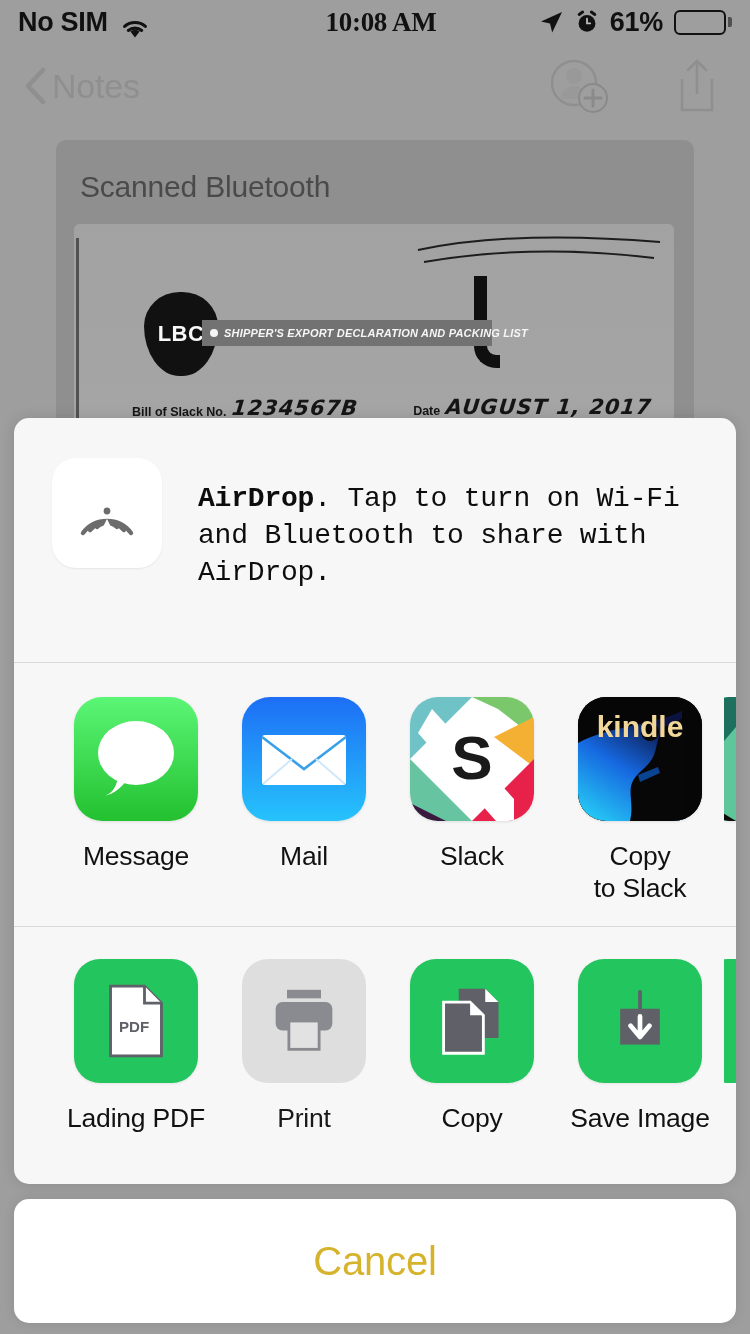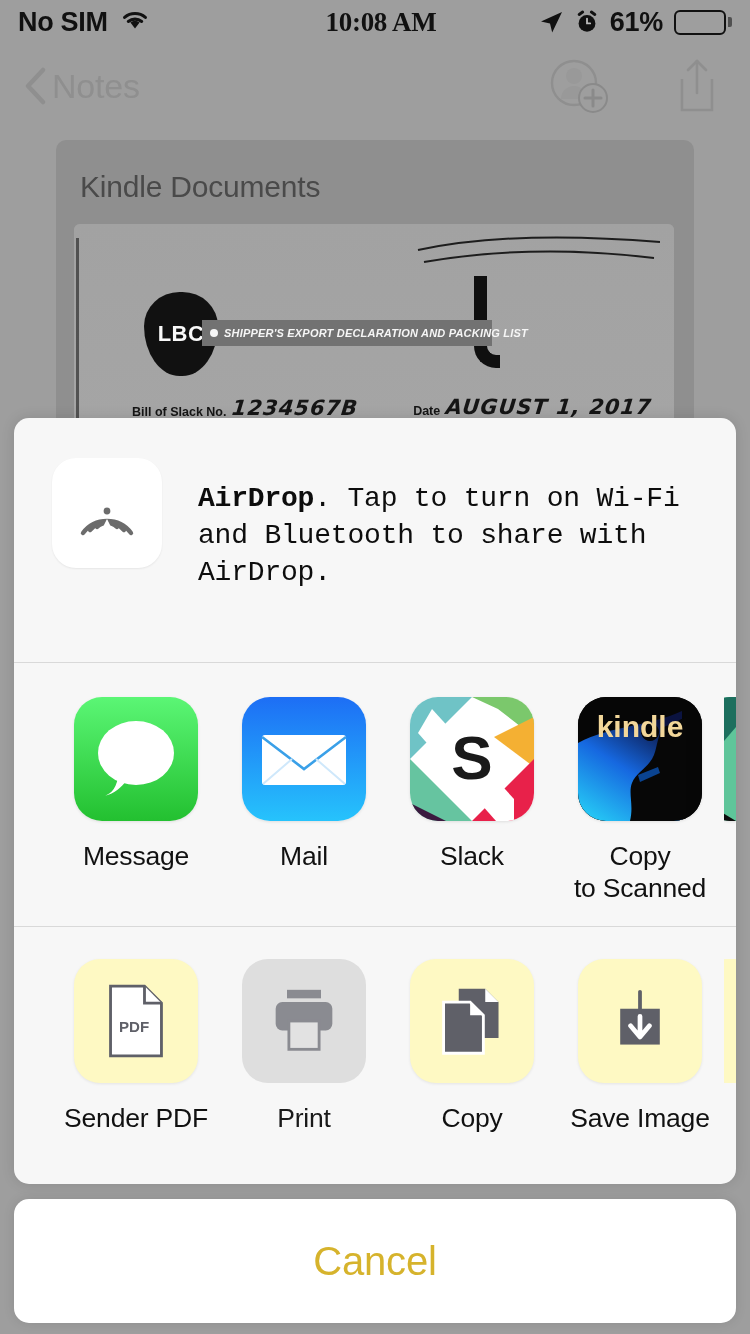--- a/index.html
+++ b/index.html
@@ -24,21 +24,21 @@
 
   
   #statusbar {
     position: absolute; top: 0; left: 0; width: 750px; height: 44px;
     display: flex; align-items: center;
     padding: 0 18px;
     color: #111;
     font-size: 27px; font-weight: bold;
     letter-spacing: -0.3px;
   }
-  .sb-left { display: flex; align-items: flex-start; gap: 12px; }
+  .sb-left { display: flex; align-items: flex-end; gap: 12px; }
   .sb-center {
     position: absolute; left: 12px; right: 0; text-align: center;
     font-size: 27px; font-weight: bold; pointer-events: none; font-family: Liberation Serif, serif;
   }
   .sb-right {
     margin-left: auto; display: flex; align-items: center; gap: 11px;
     position: relative; z-index: 2;
   }
   .wifi-icon { width: 30px; height: 22px; }
   .loc-icon { width: 25px; height: 25px; }
@@ -220,21 +220,21 @@
     display: flex; align-items: flex-start;
     padding: 32px 0 0 38px;
     height: 258px;
   }
   .action-item {
     width: 168px; flex: none;
     display: flex; flex-direction: column; align-items: center;
   }
   .action-tile {
     width: 124px; height: 124px; border-radius: 26px;
-    background: #fef9c3;
+    background: #22c55e;
     display: flex; align-items: center; justify-content: center;
     box-shadow: 0 1px 3px rgba(0,0,0,.08);
   }
   .action-tile.pressed { background: #dedede; box-shadow: none; }
   .action-label {
     margin-top: 20px; font-size: 26.5px; color: #111;
     text-align: center; letter-spacing: -0.2px;
   }
   .action-label.dim { color: #1a1a1a; }
 
@@ -319,21 +319,21 @@
         <svg viewBox="0 0 62 62" width="62" height="62">
           <path d="M16 24 L16 55 L46 55 L46 24" stroke="#8f8f8f" stroke-width="2.6" fill="none"></path>
           <path d="M31 6 L31 38" stroke="#8f8f8f" stroke-width="2.6" stroke-linecap="round"></path>
           <path d="M22 15 L31 6 L40 15" stroke="#8f8f8f" stroke-width="2.6" fill="none" stroke-linecap="round" stroke-linejoin="round"></path>
         </svg>
       </span>
     </div>
   </div>
 
   <div id="note-card">
-    <div id="note-title">Kindle Documents</div>
+    <div id="note-title">Scanned Bluetooth</div>
     <div id="scan-wrap">
       <div id="scan-page"></div>
       <div class="scan-leftbar"></div>
       <span class="scan-scribble">
         <svg viewBox="0 0 250 40" width="250" height="40">
           <path d="M4 18 C70 4, 150 2, 246 10" stroke="#222" stroke-width="2" fill="none"></path>
           <path d="M10 30 C80 18, 160 16, 240 26" stroke="#222" stroke-width="2" fill="none"></path>
         </svg>
       </span>
       <div class="lbc-logo">
@@ -446,21 +446,21 @@
               </linearGradient>
             </defs>
             <rect width="124" height="124" fill="#060606"></rect>
             <path d="M0 124 L0 46 C34 28, 70 30, 104 14 L104 124 Z" fill="url(#kbg)"></path>
             <path d="M86 30 C78 40, 80 52, 74 62 C68 72, 58 76, 54 86 C50 96, 56 108, 52 124 L108 124 L108 20 Z" fill="#070707"></path>
             <path d="M72 44 a9 9 0 1 1 0.1 0 Z" fill="#070707"></path>
             <path d="M60 78 L80 70 L82 76 L62 85 Z" fill="#0b4ea8" opacity=".85"></path>
             <text x="62" y="40" font-family="Liberation Sans, sans-serif" font-size="30" font-weight="bold" fill="#f2d79a" text-anchor="middle">kindle</text>
           </svg>
         </div>
-        <div class="app-label"><span>Copy</span><br><span>to Scanned</span></div>
+        <div class="app-label"><span>Copy</span><br><span>to Slack</span></div>
       </div>
 
       <div class="app-item peek">
         <div class="app-icon">
           <svg viewBox="0 0 124 124" width="124" height="124">
             <rect width="124" height="124" fill="#5fc59a"></rect>
             <path d="M0 0 L60 0 L22 44 Z" fill="#1d6f5e"></path>
             <path d="M60 0 L124 0 L124 30 L70 30 Z" fill="#7fd9ea"></path>
             <path d="M14 112 L34 124 L0 124 Z" fill="#0d0d0d"></path>
           </svg>
@@ -474,21 +474,21 @@
     <div id="action-row">
 
       <div class="action-item">
         <div class="action-tile">
           <svg viewBox="0 0 70 80" width="66" height="76">
             <path d="M8 3 L44 3 L62 21 L62 77 L8 77 Z" fill="#fff" stroke="#5f6068" stroke-width="3"></path>
             <path d="M44 3 L44 21 L62 21" fill="#fff" stroke="#5f6068" stroke-width="3"></path>
             <text x="33" y="52" font-family="Liberation Sans, sans-serif" font-size="16" font-weight="bold" fill="#5f6068" text-anchor="middle">PDF</text>
           </svg>
         </div>
-        <div class="action-label">Sender PDF</div>
+        <div class="action-label">Lading PDF</div>
       </div>
 
       <div class="action-item">
         <div class="action-tile pressed">
           <svg viewBox="0 0 80 72" width="76" height="68">
             <rect x="22" y="3" width="36" height="9" fill="#8a8b91"></rect>
             <rect x="10" y="16" width="60" height="30" rx="7" fill="#8a8b91"></rect>
             <rect x="24" y="36" width="32" height="30" fill="#e2e2e2" stroke="#8a8b91" stroke-width="3"></rect>
           </svg>
         </div>

